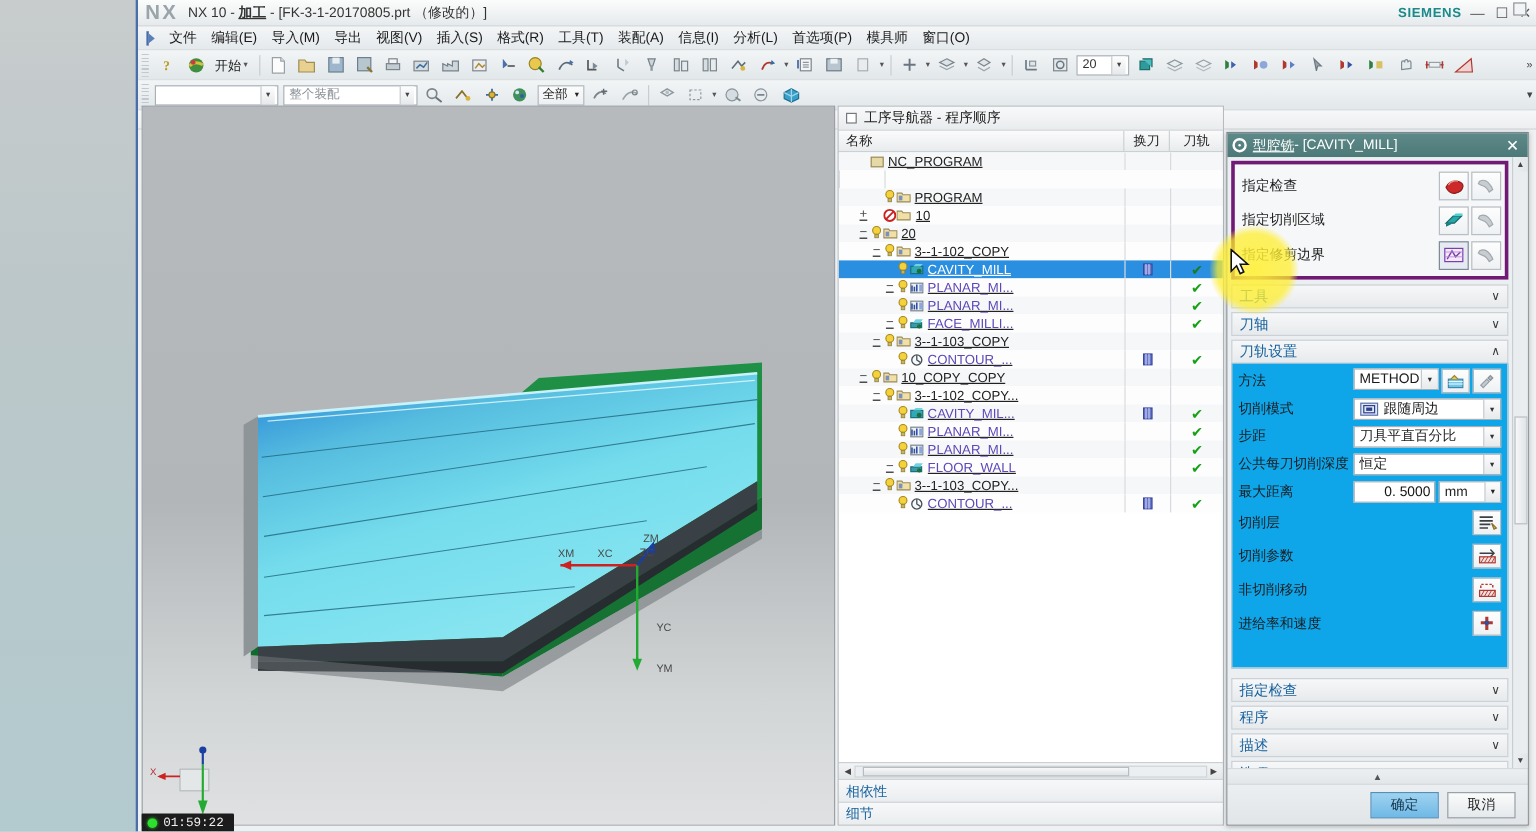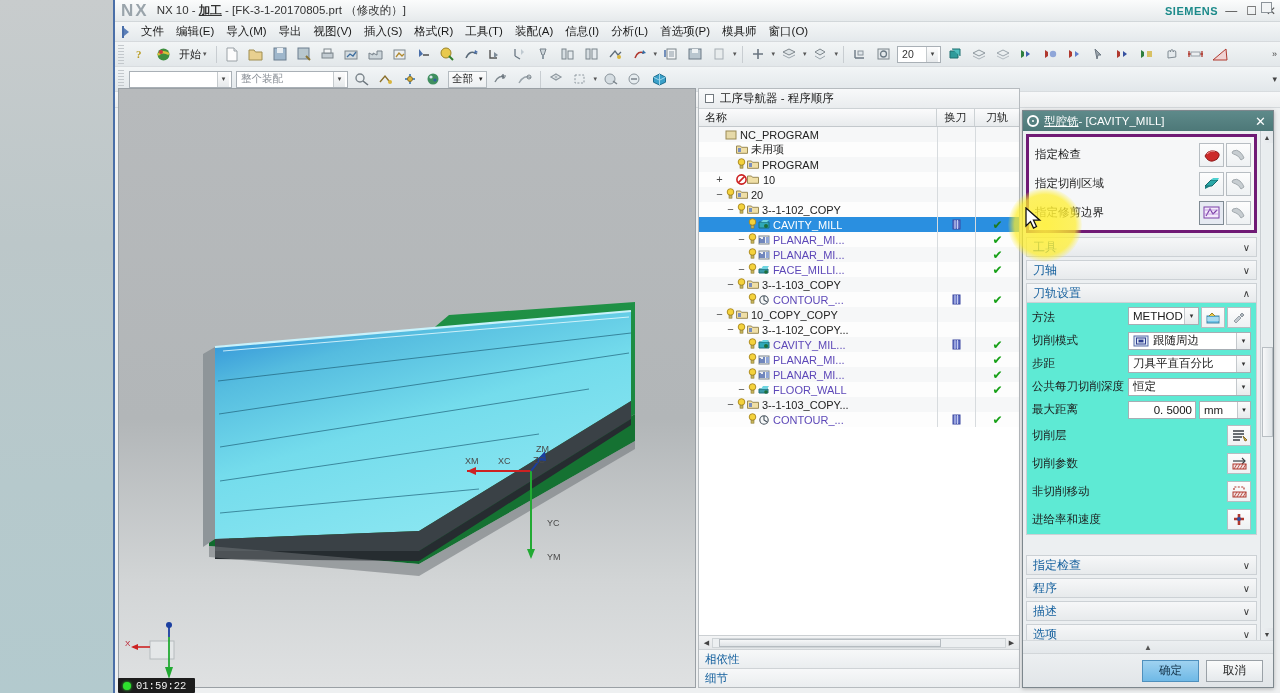--- a/index.html
+++ b/index.html
@@ -74,21 +74,21 @@
     border-bottom:1px solid #c3c8cc;font-size:11px;color:#222;}
   .ont-head div{display:flex;align-items:center;justify-content:center;border-right:1px solid #ccd1d4;}
   .c-name{flex:1;justify-content:flex-start !important;padding-left:6px;}
   .c-tc{width:38px;}
   .c-path{width:44px;border-right:none !important;}
   .ont-body{flex:1;overflow:hidden;position:relative;background:#fff;}
   .trow{height:15px;display:flex;align-items:center;font-size:11px;position:relative;}
   .trow:nth-child(odd){background:#f6f7f8;}
   .trow:nth-child(even){background:#fdfdfd;}
   .trow.sel{background:#2a8fe0;color:#fff;}
-  .tname{flex:1;display:flex;align-items:center;overflow:hidden;white-space:nowrap;}
+  .tname{flex:1;display:flex;align-items:center;overflow:hidden;white-space:nowrap;text-decoration:underline;}
   .tcell{width:38px;display:flex;align-items:center;justify-content:center;
     border-left:1px solid #d7dbde;height:15px;}
   .pcell{width:44px;display:flex;align-items:center;justify-content:center;
     border-left:1px solid #d7dbde;height:15px;color:#16a016;font-size:12px;font-weight:bold;}
   .trow.sel .pcell{color:#1d7a1d;}
   .pm{width:11px;text-align:center;color:#4a4a4a;font-size:11px;line-height:11px;}
   .bulb{width:11px;display:inline-block;text-align:center;}
   .nlabel{margin-left:2px;overflow:hidden;text-overflow:ellipsis;white-space:nowrap;}
   .nlabel.op{color:#5d48b8;}
   .trow.sel .nlabel{color:#fff;}
@@ -124,21 +124,21 @@
   .geo-box{background:#f6f7f8;border:3px solid #701a75;padding:3px;margin-bottom:4px;}
   .geo-row{height:29px;display:flex;align-items:center;}
   .geo-lbl{flex:1;font-size:11.5px;color:#1c1c1c;padding-left:3px;}
   .ibtn{width:25px;height:24px;border:1px solid #b7bdc2;background:linear-gradient(180deg,#fdfdfd,#eef1f3);
     display:flex;align-items:center;justify-content:center;margin-left:2px;}
   .ibtn.act{border:1px solid #7f8a93;background:#e6eaf2;}
 
   .sec{height:20px;background:linear-gradient(180deg,#f6f7f8,#e7eaec);border:1px solid #ccd1d5;
     display:flex;align-items:center;padding:0 6px;margin-bottom:3px;font-size:12px;color:#16619e;}
   .sec .cv{margin-left:auto;font-size:10px;color:#3a3a3a;}
-  .secbody{border:1px solid #ccd1d5;border-top:none;background:#5eead4;padding:3px 5px 1px;margin:-3px 0 20px;}
+  .secbody{border:1px solid #ccd1d5;border-top:none;background:#0ea5e9;padding:3px 5px 23px;margin:-3px 0 8px;}
   .frow{height:23px;display:flex;align-items:center;}
   .flbl{width:96px;font-size:11.5px;color:#1c1c1c;}
   .fctrl{flex:1;display:flex;align-items:flex-start;}
   .combo{flex:1;height:18px;border:1px solid #a7aeb4;background:#fff;display:flex;align-items:center;
     padding-left:4px;font-size:11.5px;color:#1a1a1a;overflow:hidden;white-space:nowrap;}
   .combo .car{margin-left:auto;width:14px;height:100%;display:flex;align-items:center;justify-content:center;
     font-size:7px;color:#333;background:linear-gradient(180deg,#fcfcfc,#e7eaec);border-left:1px solid #c3c8cc;}
   .num{flex:1;height:18px;border:1px solid #a7aeb4;background:#fff;display:flex;align-items:center;
     justify-content:flex-end;padding-right:3px;font-size:11.5px;color:#111;overflow:hidden;}
   .unit{width:52px;height:18px;border:1px solid #a7aeb4;background:#fff;display:flex;align-items:center;
@@ -642,31 +642,20 @@
                 <svg width="12" height="11" viewBox="0 0 12 11">
                   <rect x="1" y="2" width="10" height="8" fill="#e6d9a8" stroke="#9a8a55"></rect>
                 </svg>
               </span>
               <span class="nlabel">NC_PROGRAM</span>
             </div>
             <div class="tcell"></div>
             <div class="pcell"></div>
           </div>
           <div class="trow">
-            <div class="tname" style="padding-left: 15px;">
-              <span class="pm"></span>
-              <span class="bulb"></span>
-              <span style="display: inline-flex; align-items: center; width: 13px;">
-                <svg width="12" height="11" viewBox="0 0 12 11">
-                  <path d="M0.5 2h4l1 1.3h6v6H0.5z" fill="#f0dfa6" stroke="#9a8a55"></path>
-                  <rect x="2" y="4" width="3" height="4" fill="#7a8fbf"></rect>
-                </svg>
-              </span>
-              <span class="nlabel">未用项</span>
-            </div>
             <div class="tcell"></div>
             <div class="pcell"></div>
           </div>
           <div class="trow">
             <div class="tname" style="padding-left: 26px;">
               <span class="pm"></span>
               <span class="bulb"><svg width="9" height="11" viewBox="0 0 9 11">
                   <circle cx="4.5" cy="4" r="3.3" fill="#f4d23c" stroke="#a8861c" stroke-width="0.9"></circle>
                   <rect x="3" y="7.2" width="3" height="3" fill="#c7b45a" stroke="#8b7a2e" stroke-width="0.6"></rect>
                 </svg></span>

